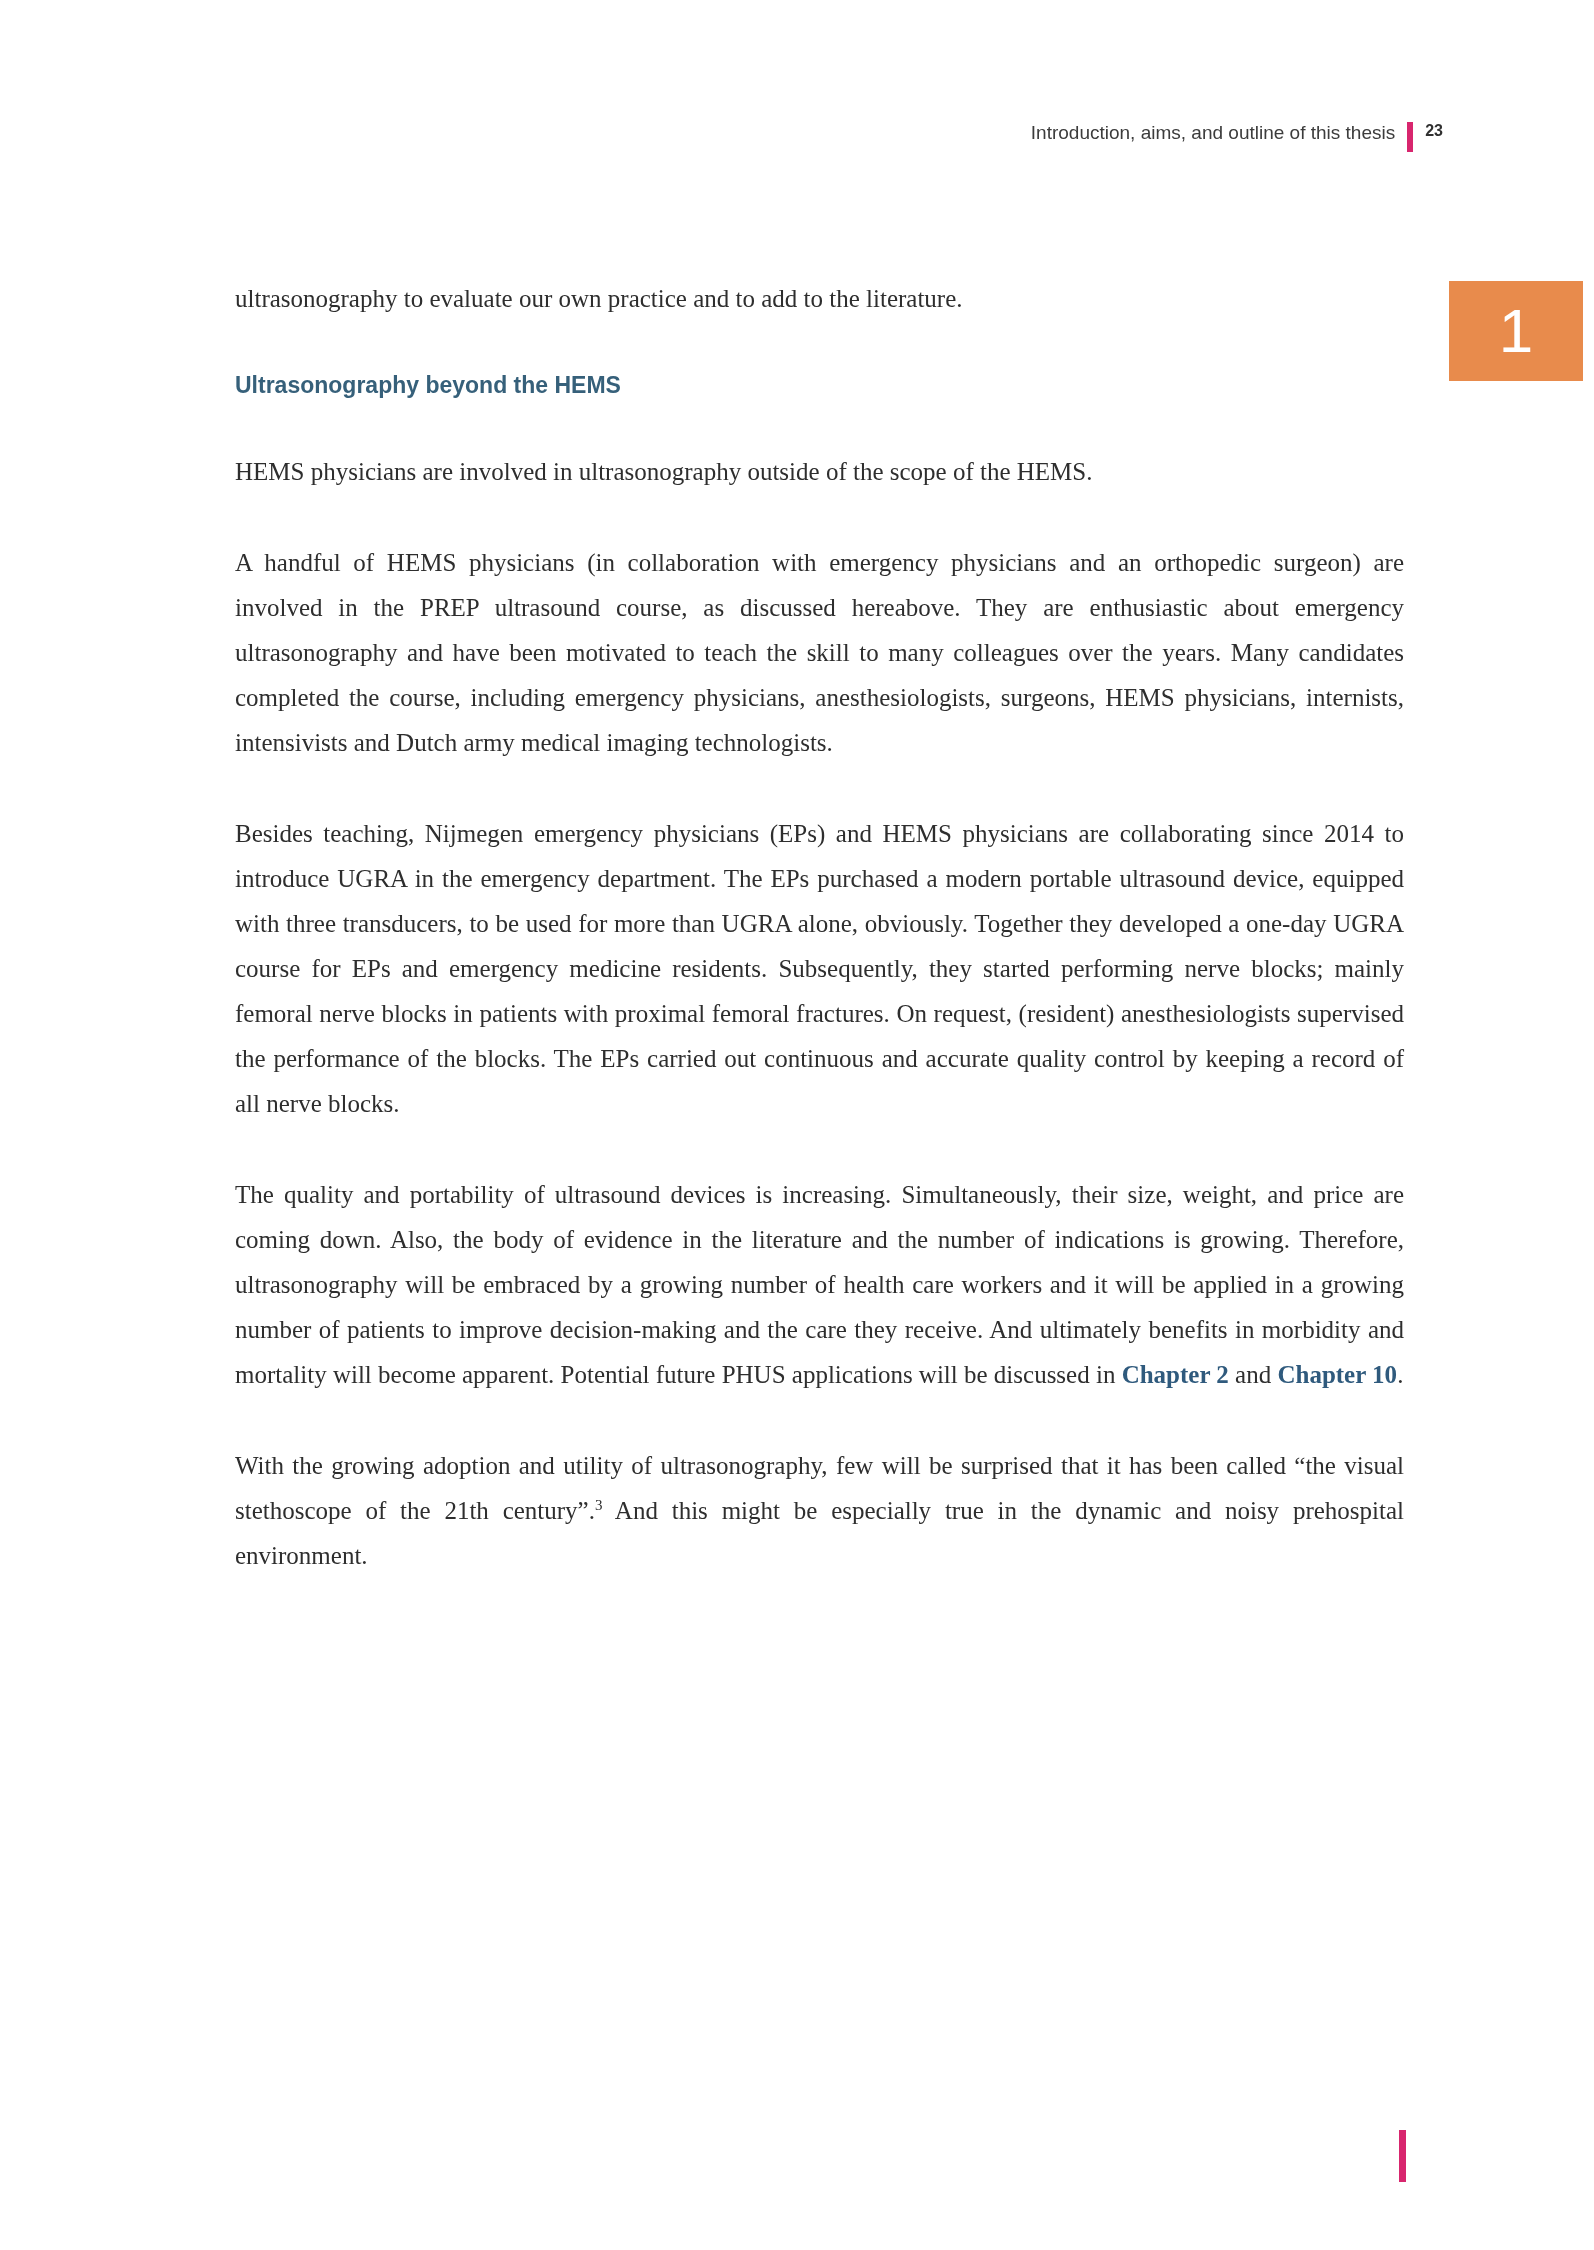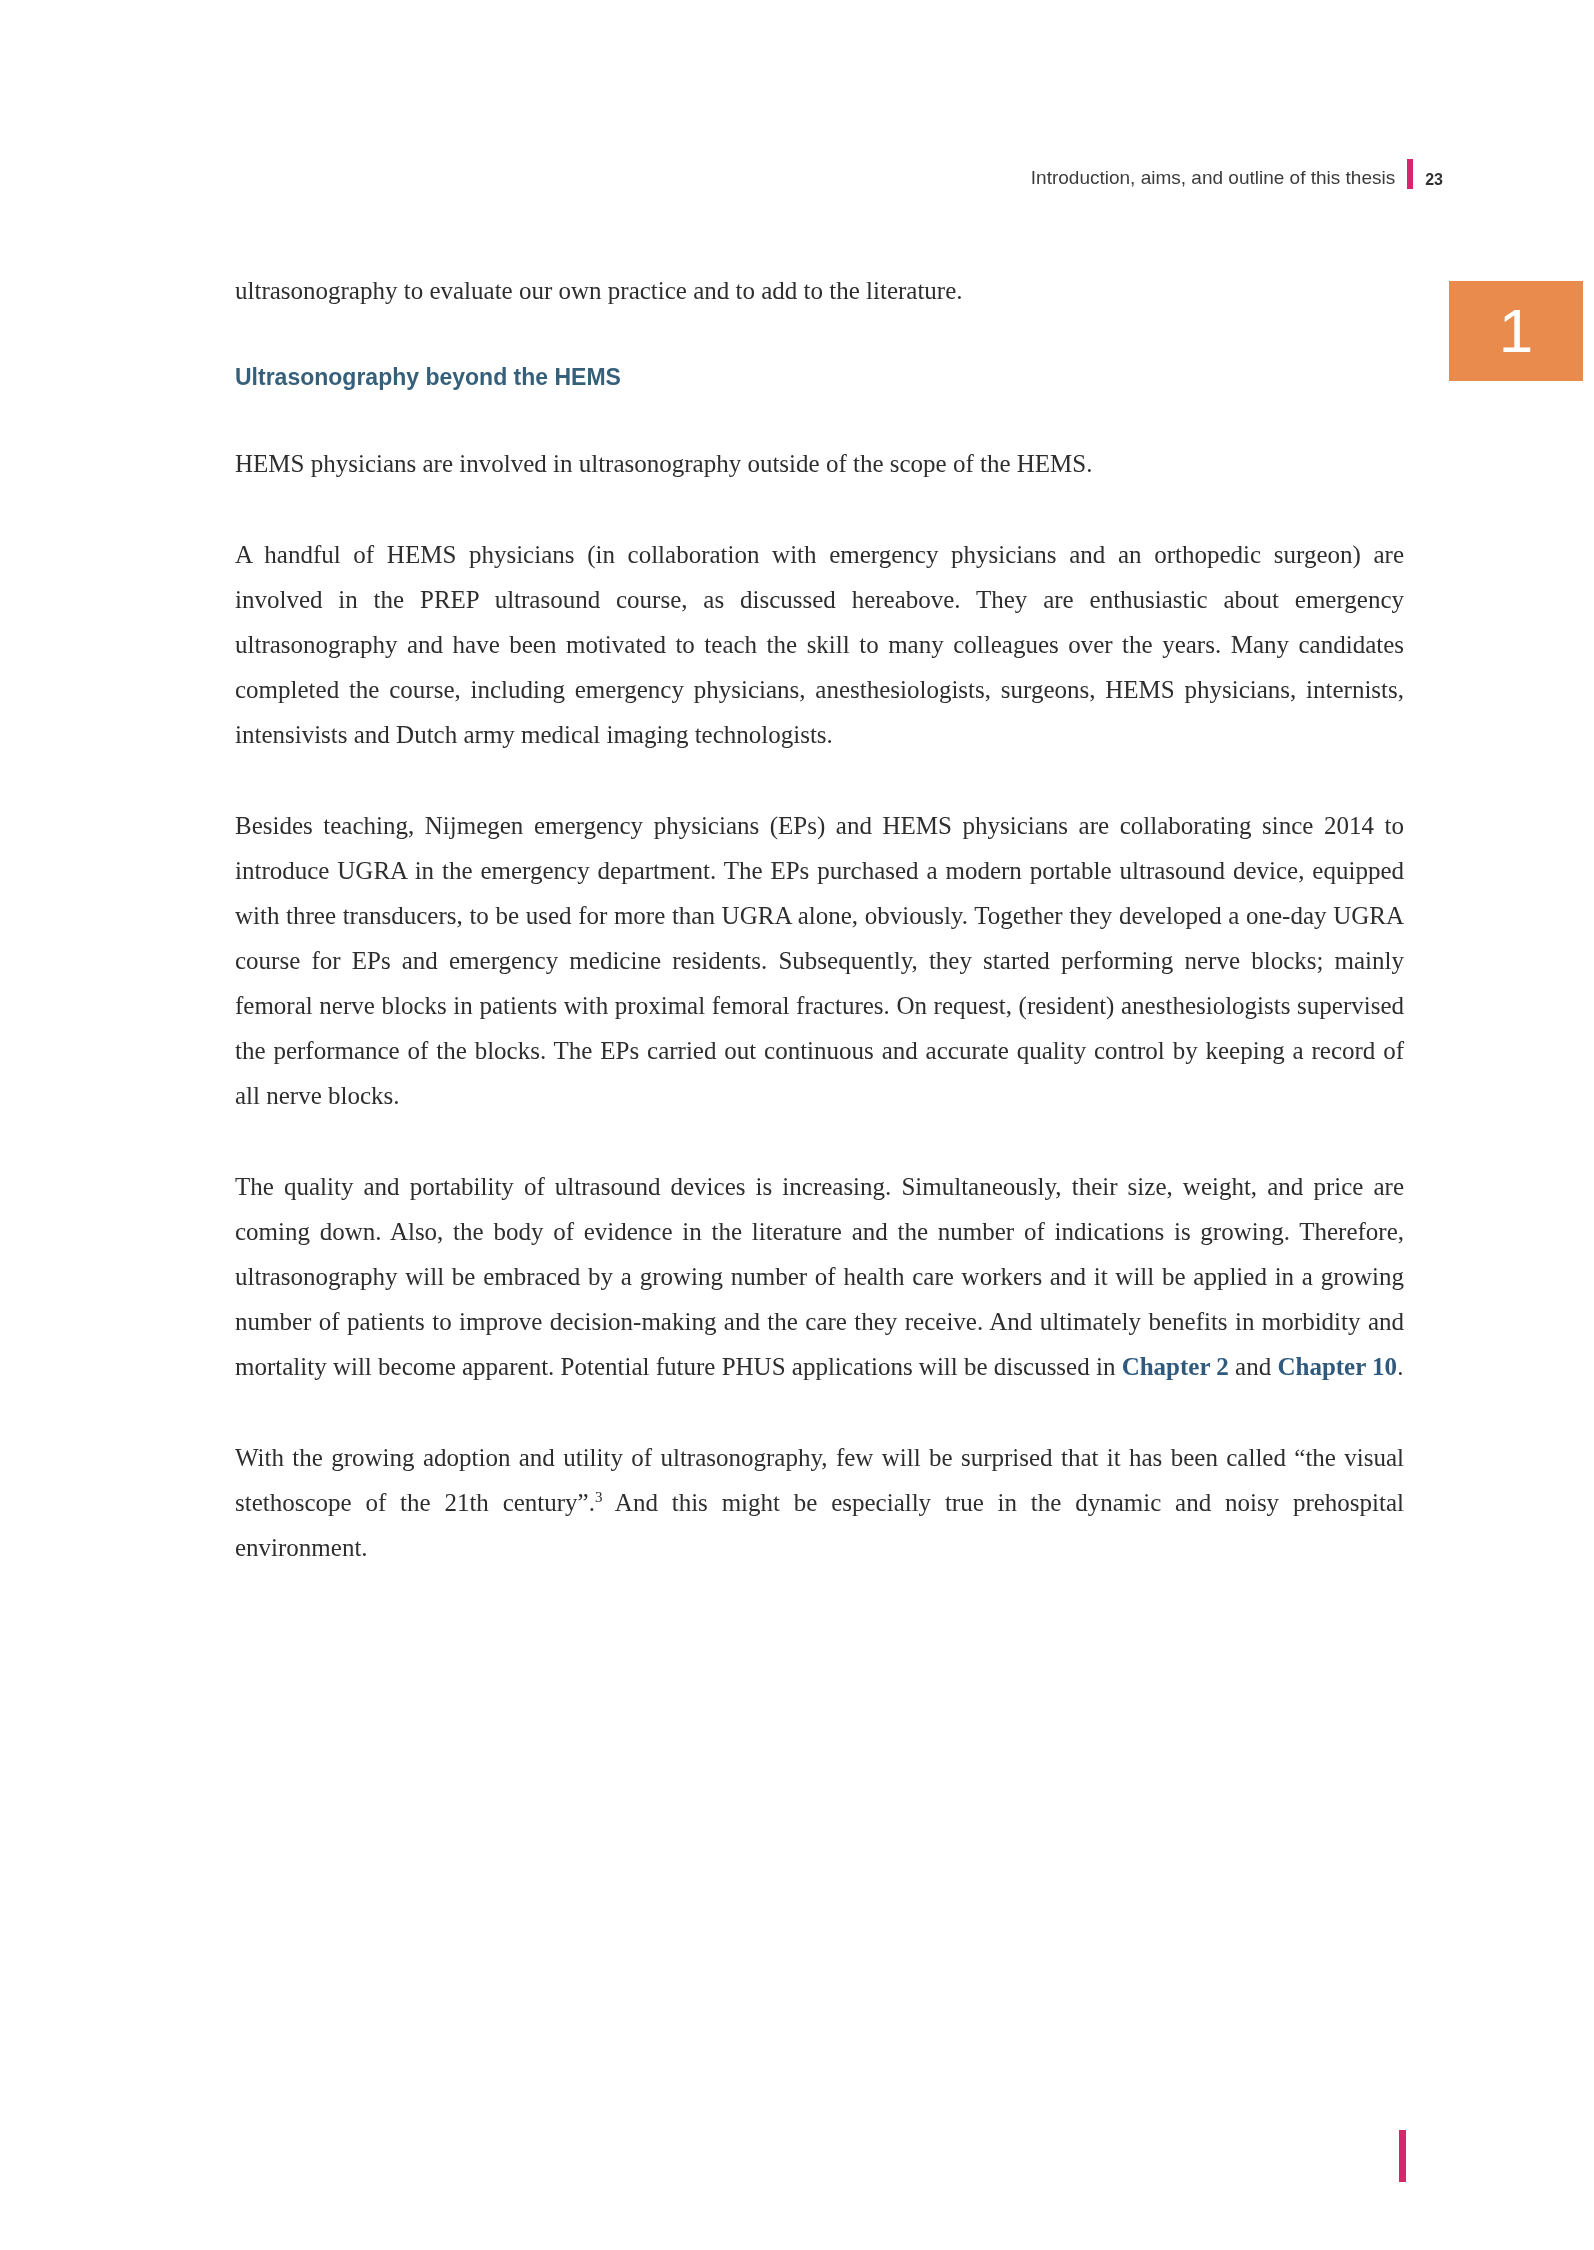--- a/index.html
+++ b/index.html
@@ -17,45 +17,44 @@
     height:2250px;
     background:#ffffff;
     overflow:hidden;
     font-family:"Liberation Serif","DejaVu Serif",serif;
   }
   .running-header{
     position:absolute;
     top:122px;
     right:151px;
     display:flex;
-    align-items:flex-end;
+    align-items:flex-start;
     gap:12px;
     font-family:"Liberation Sans","DejaVu Sans",sans-serif;
-    margin-top:37px;
   }
   .rh-title{font-size:19px;color:var(--header-text);}
   .rh-bar{width:6px;height:30px;background:var(--accent-magenta);}
   .rh-num{font-size:16px;font-weight:700;color:#303030;}
   .chapter-tab{
     position:absolute;
     left:1449px;
     top:281px;
     width:134px;
     height:100px;
     background:var(--accent-orange);
     display:flex;
     align-items:center;
     justify-content:center;
     font-family:"Liberation Sans","DejaVu Sans",sans-serif;
   }
   .chapter-tab .chapter-num{font-size:62px;color:#ffffff;line-height:1;font-weight:400;}
   .content{
     position:absolute;
     left:235px;
-    top:268px;
+    top:276px;
     width:1169px;
   }
   .body-text{
     margin:0 0 46px 0;
     font-size:25px;
     line-height:45px;
     color:var(--body-text);
     text-align:justify;
   }
   .section-heading{

